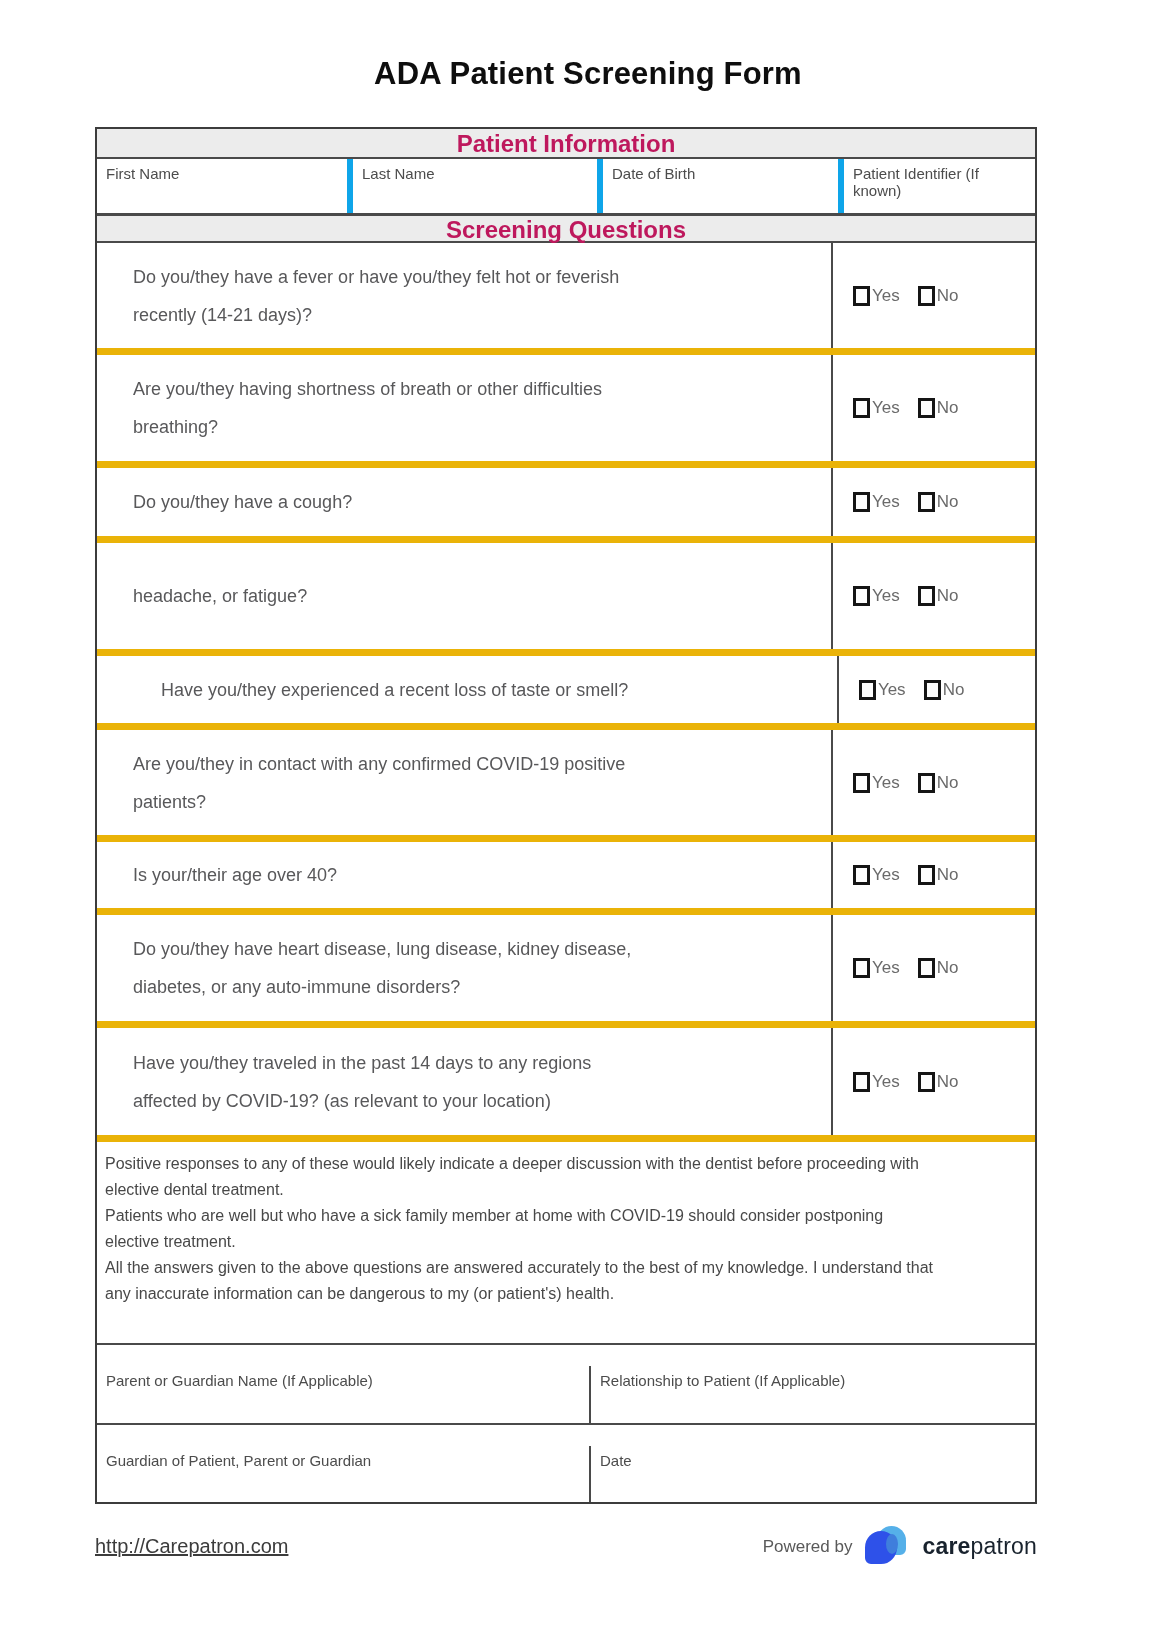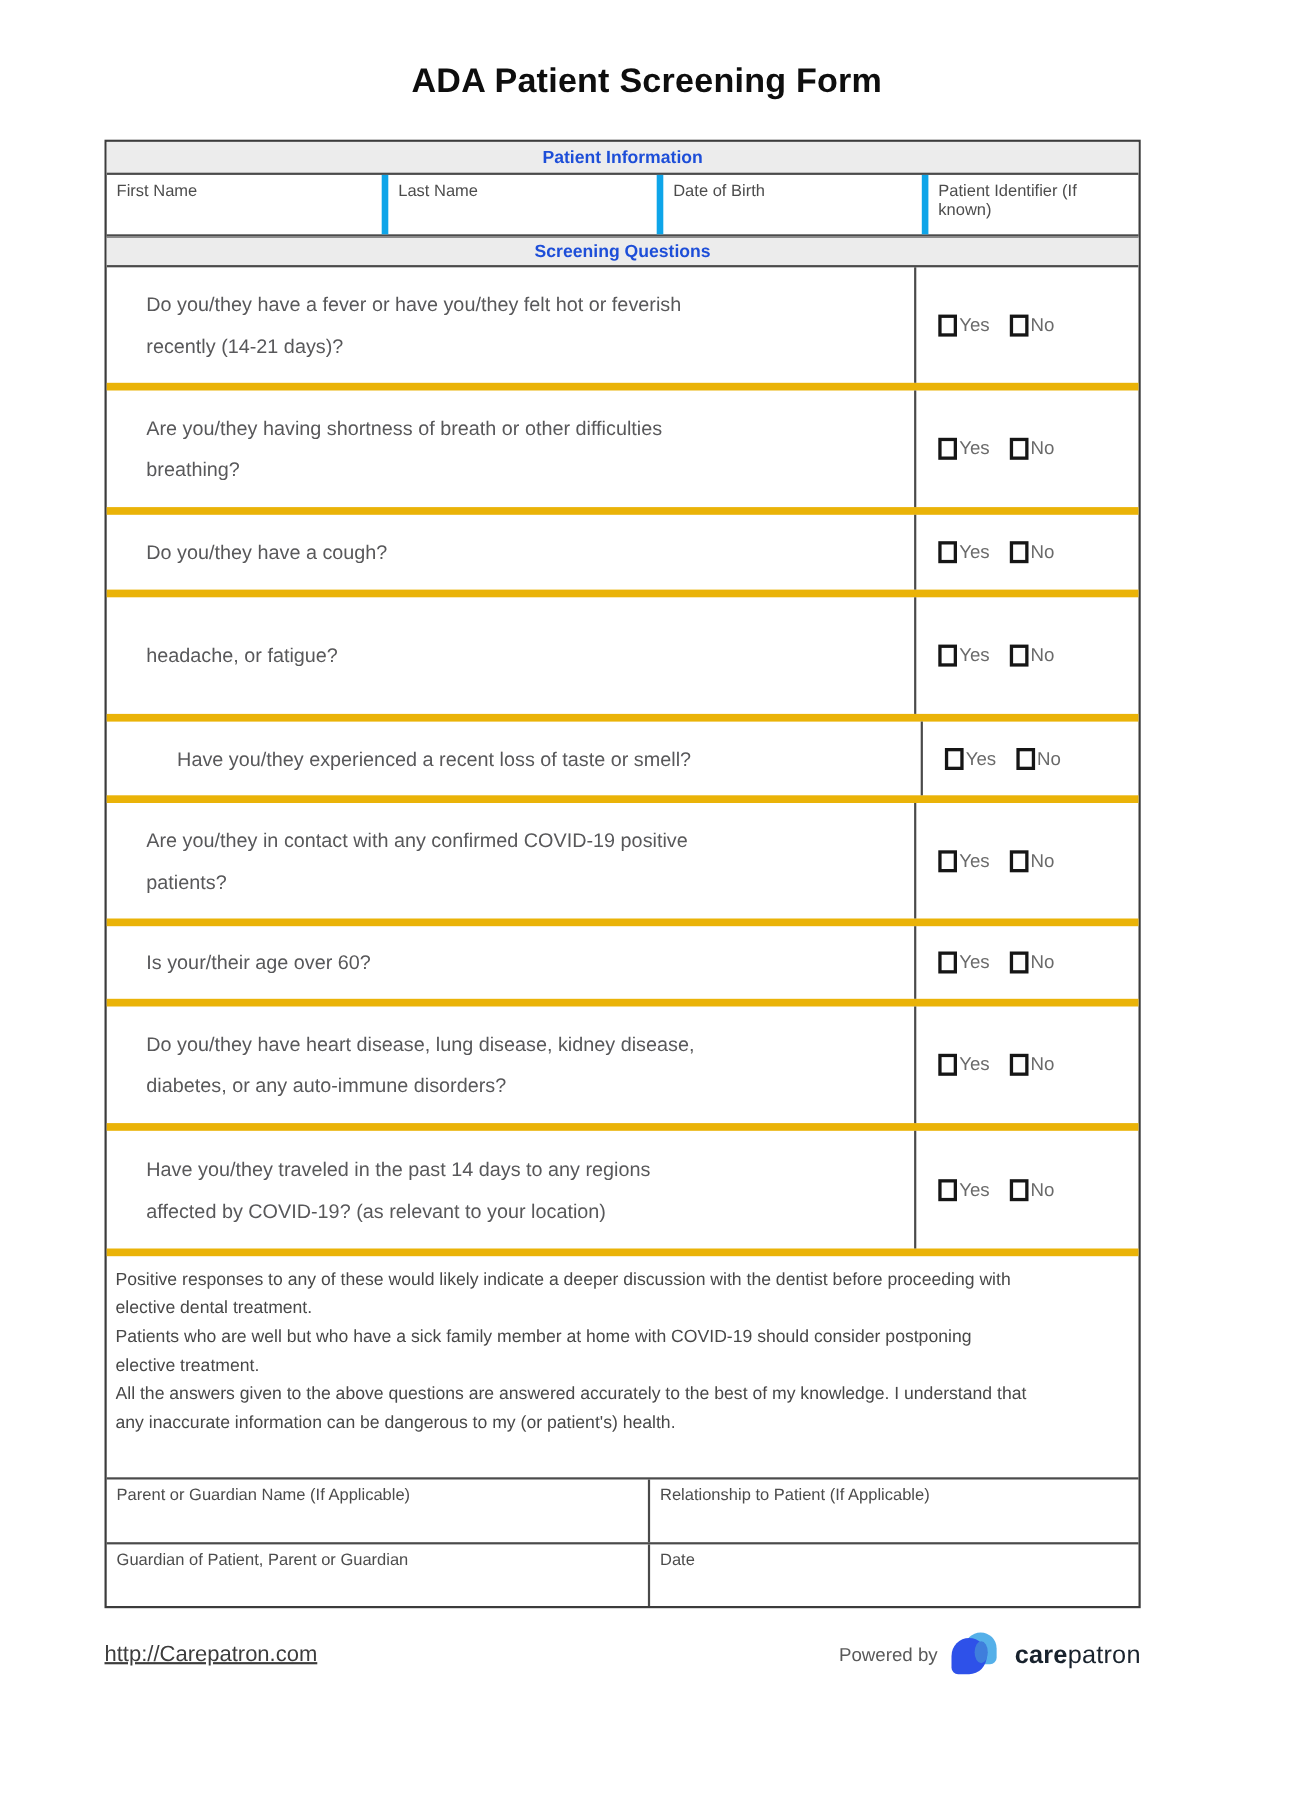--- a/index.html
+++ b/index.html
@@ -25,22 +25,22 @@
     width: 942px;
     border: 2px solid #3c3c3c;
     margin-top: 29px;
   }
   .section-header {
     height: 30px;
     background: #ececec;
     border-bottom: 2px solid #4a4a4a;
     text-align: center;
     font-weight: bold;
-    font-size: 16px;
-    color: #1d4ed8;
+    font-size: 24px;
+    color: #be185d;
     line-height: 29px;
   }
   .section-header.sq { height: 28px; line-height: 27px; border-top: 1px solid #4a4a4a; }
   .pi-row { display: flex; height: 56px; border-bottom: 2px solid #4a4a4a; }
   .pi-cell { padding: 6px 9px; font-size: 15px; color: #4c4c4c; }
   .pi-cell + .pi-cell { border-left: 6px solid #0ea5e9; }
   .pi-c1 { width: 250px; }
   .pi-c2 { width: 250px; }
   .pi-c3 { width: 241px; }
   .pi-c4 { width: 197px; }
@@ -89,21 +89,21 @@
     border-bottom: 2px solid #4a4a4a;
     padding: 9px 8px;
   }
   .disc-line {
     font-size: 16px;
     color: #484848;
     line-height: 26px;
     white-space: nowrap;
     overflow: hidden;
   }
-  .sig-row { display: flex; border-bottom: 2px solid #4a4a4a; }
+  .sig-row { display: flex; border-bottom: 2px solid #4a4a4a; margin-top: 21px; }
   .sig-row:last-of-type { border-bottom: none; }
   .sig-row.r1 { height: 59px; }
   .sig-row.r2 { height: 56px; }
   .sig-cell { padding: 6px 9px; font-size: 15px; color: #4c4c4c; }
   .sig-c1 { width: 494px; border-right: 2px solid #4a4a4a; }
   .sig-c2 { width: 444px; }
 
   .footer {
     margin-left: 95px;
     width: 942px;
@@ -263,21 +263,21 @@
         </span>
       <span class="chk-group">
           <span class="chk-box"></span>
           <span class="chk-label">No</span>
         </span>
     </div>
   </div>
 
   <div class="q-row h73">
     <div class="q-cell">
-      <div class="q-line">Is your/their age over 60?</div>
+      <div class="q-line">Is your/their age over 40?</div>
     </div>
     <div class="a-cell">
       <span class="chk-group">
           <span class="chk-box"></span>
           <span class="chk-label">Yes</span>
         </span>
       <span class="chk-group">
           <span class="chk-box"></span>
           <span class="chk-label">No</span>
         </span>

